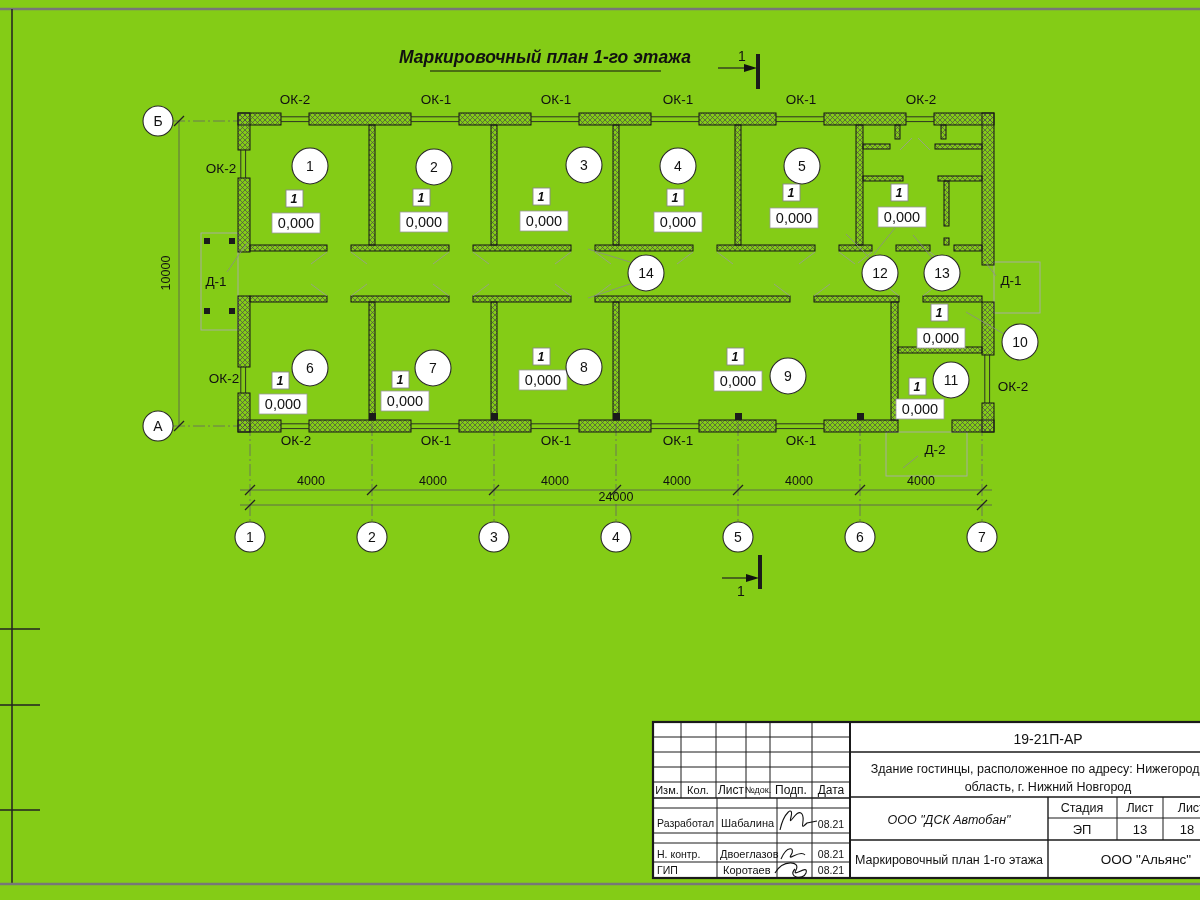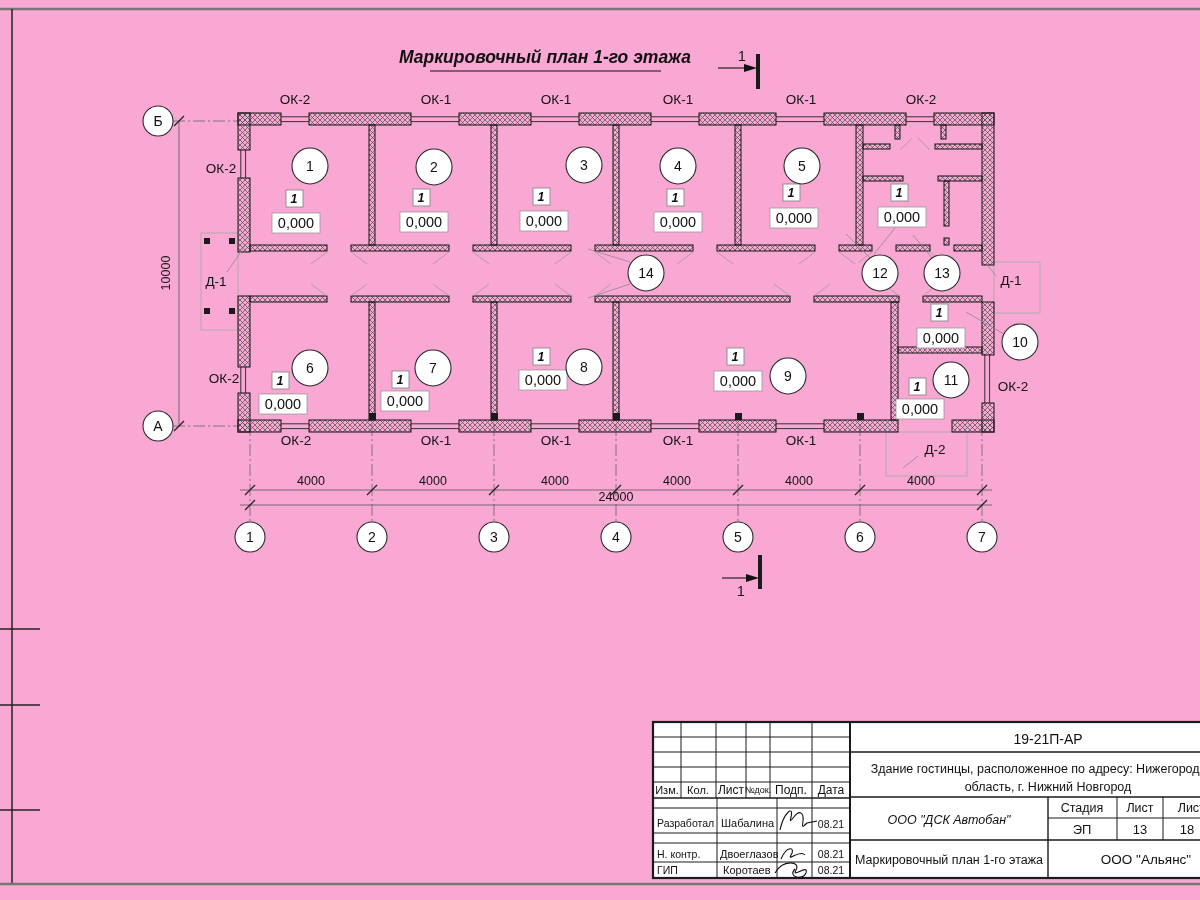--- a/index.html
+++ b/index.html
@@ -1,16 +1,16 @@
 <!DOCTYPE html>
 <html><head>
 <meta charset="utf-8">
 <style>
   html,body{margin:0;padding:0;background:#fff;}
-  #page{position:relative;width:1200px;height:900px;background:#f9a8d4;overflow:hidden;
+  #page{position:relative;width:1200px;height:900px;background:#84cc16;overflow:hidden;
         font-family:"Liberation Sans",sans-serif;}
   svg{position:absolute;left:0;top:0;}
   svg text{font-family:"Liberation Sans",sans-serif;fill:#111;}
   .wall{fill:url(#hatch);stroke:#151515;stroke-width:1;}
   .solidblk{fill:#1b1b1b;stroke:none;}
   .winline{stroke:#222;stroke-width:0.9;}
   .axis{stroke:#666;stroke-width:0.8;stroke-dasharray:12 3 2 3;fill:none;}
   .dim{stroke:#555;stroke-width:0.8;fill:none;}
   .tick{stroke:#222;stroke-width:1.3;}
   .leader{stroke:#8a8a8a;stroke-width:0.8;fill:none;}

